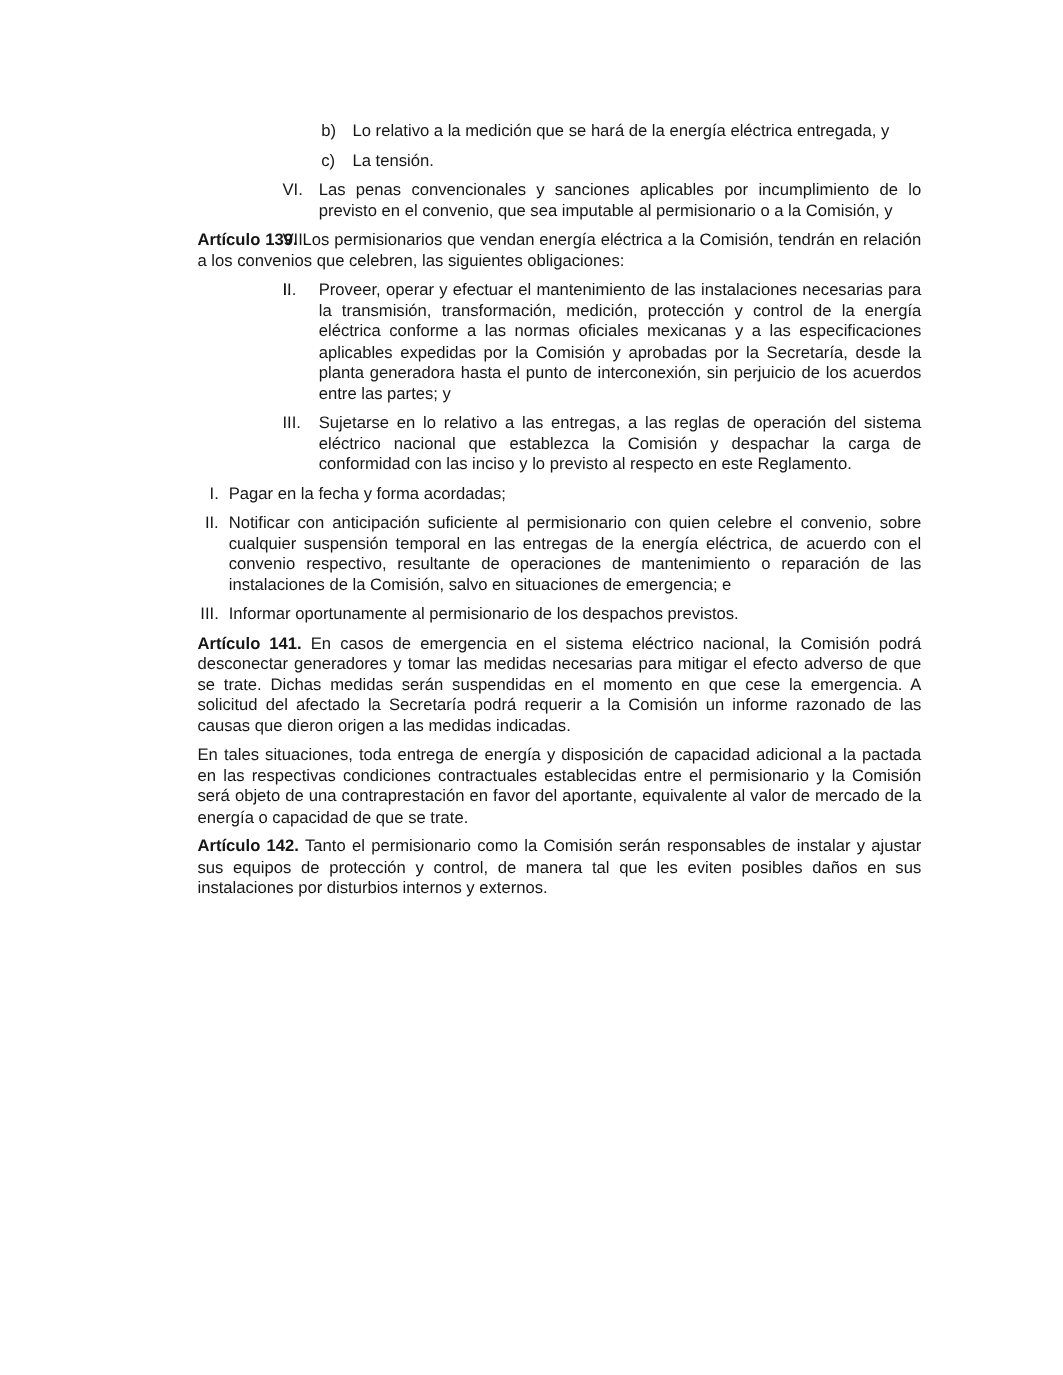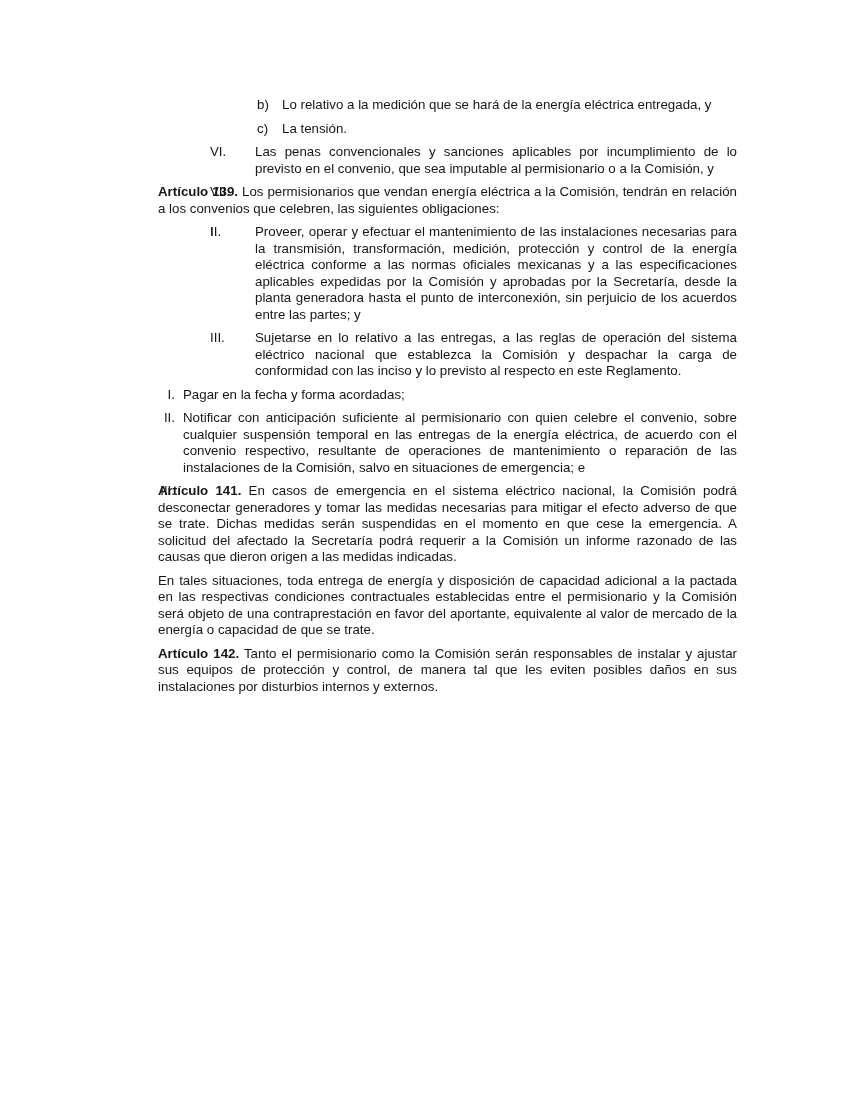--- a/index.html
+++ b/index.html
@@ -15,39 +15,39 @@
     position:absolute;
     left:158px;top:97px;width:579px;
     font-size:13.3px;line-height:16.5px;
     text-align:justify;
   }
   .block{position:relative;margin:0 0 7px 0;}
   .block .marker{position:absolute;top:0;}
   .alpha-item{padding-left:124px;}
   .alpha-item .marker{left:99px;}
   .roman-item{padding-left:97px;}
-  .roman-item .marker{left:52px;}
+  .roman-item .marker{left:68px;}
   .compact-item{padding-left:25px;}
   .compact-item .marker{left:0;width:17px;text-align:right;}
   .article .lead{font-weight:bold;}
   .paragraph,.article{padding-left:0;}
 </style>
 </head>
 <body>
 
 <div class="page">
   <div class="content">
       <div class="block alpha-item"><span class="marker">b)</span><span class="text">Lo relativo a la medición que se hará de la energía eléctrica entregada, y</span></div>
       <div class="block alpha-item"><span class="marker">c)</span><span class="text">La tensión.</span></div>
       <div class="block roman-item"><span class="marker">VI.</span><span class="text">Las penas convencionales y sanciones aplicables por incumplimiento de lo previsto en el convenio, que sea imputable al permisionario o a la Comisión, y</span></div>
       <div class="block roman-item"><span class="marker">VII.</span></div>
       <div class="block article"><span class="lead">Artículo 139.</span> <span class="text">Los permisionarios que vendan energía eléctrica a la Comisión, tendrán en relación a los convenios que celebren, las siguientes obligaciones:</span></div>
       <div class="block roman-item"><span class="marker">I.</span></div>
       <div class="block roman-item"><span class="marker">II.</span><span class="text">Proveer, operar y efectuar el mantenimiento de las instalaciones necesarias para la transmisión, transformación, medición, protección y control de la energía eléctrica conforme a las normas oficiales mexicanas y a las especificaciones aplicables expedidas por la Comisión y aprobadas por la Secretaría, desde la planta generadora hasta el punto de interconexión, sin perjuicio de los acuerdos entre las partes; y</span></div>
       <div class="block roman-item"><span class="marker">III.</span><span class="text">Sujetarse en lo relativo a las entregas, a las reglas de operación del sistema eléctrico nacional que establezca la Comisión y despachar la carga de conformidad con las inciso y lo previsto al respecto en este Reglamento.</span></div>
       <div class="block compact-item"><span class="marker">I.</span><span class="text">Pagar en la fecha y forma acordadas;</span></div>
       <div class="block compact-item"><span class="marker">II.</span><span class="text">Notificar con anticipación suficiente al permisionario con quien celebre el convenio, sobre cualquier suspensión temporal en las entregas de la energía eléctrica, de acuerdo con el convenio respectivo, resultante de operaciones de mantenimiento o reparación de las instalaciones de la Comisión, salvo en situaciones de emergencia; e</span></div>
-      <div class="block compact-item"><span class="marker">III.</span></div>
+      <div class="block compact-item"><span class="marker">III.</span><span class="text">Informar oportunamente al permisionario de los despachos previstos.</span></div>
       <div class="block article"><span class="lead">Artículo 141.</span> <span class="text">En casos de emergencia en el sistema eléctrico nacional, la Comisión podrá desconectar generadores y tomar las medidas necesarias para mitigar el efecto adverso de que se trate. Dichas medidas serán suspendidas en el momento en que cese la emergencia. A solicitud del afectado la Secretaría podrá requerir a la Comisión un informe razonado de las causas que dieron origen a las medidas indicadas.</span></div>
       <div class="block paragraph"><span class="text">En tales situaciones, toda entrega de energía y disposición de capacidad adicional a la pactada en las respectivas condiciones contractuales establecidas entre el permisionario y la Comisión será objeto de una contraprestación en favor del aportante, equivalente al valor de mercado de la energía o capacidad de que se trate.</span></div>
       <div class="block article"><span class="lead">Artículo 142.</span> <span class="text">Tanto el permisionario como la Comisión serán responsables de instalar y ajustar sus equipos de protección y control, de manera tal que les eviten posibles daños en sus instalaciones por disturbios internos y externos.</span></div>
     </div>
 </div>
 
 </body></html>

